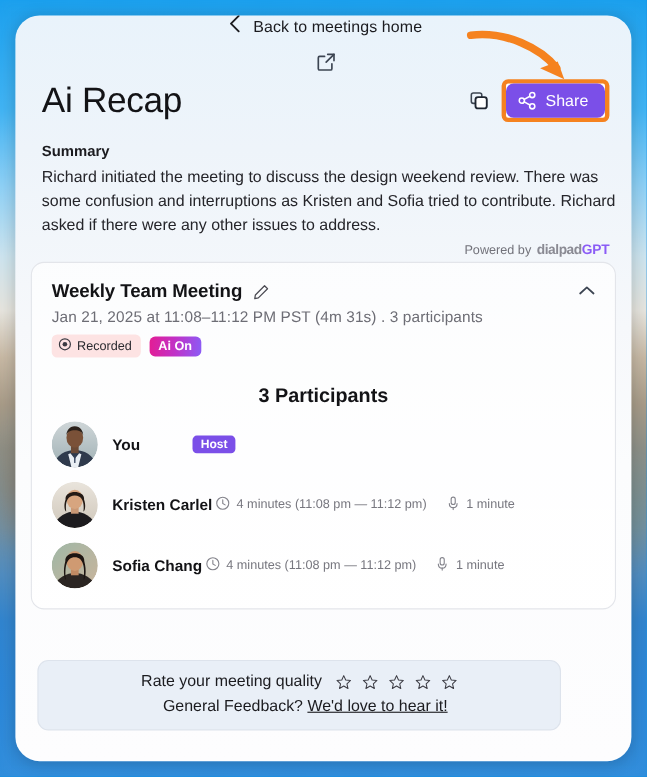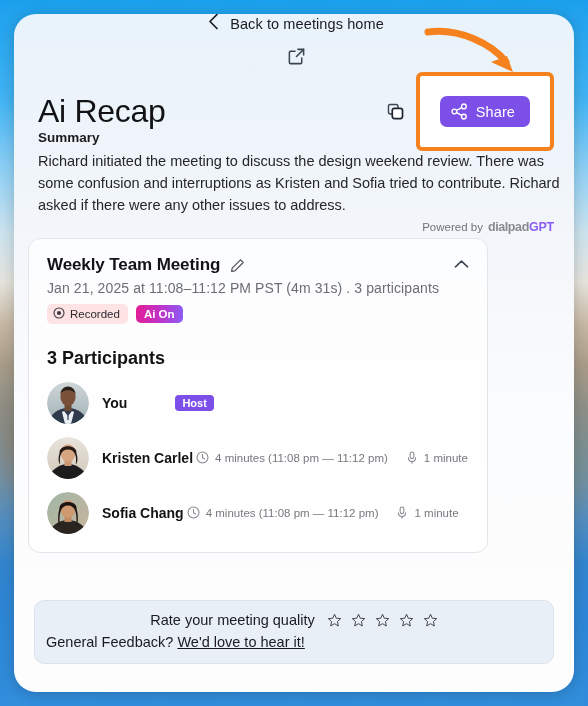--- a/index.html
+++ b/index.html
@@ -120,21 +120,21 @@
     position: relative;
   }
   .copy-btn {
     width: 28px; height: 28px;
     display: flex; align-items: center; justify-content: center;
     cursor: pointer;
   }
   .share-highlight {
     border: 4px solid #f5821f;
     border-radius: 6px;
-    padding: 20px;
+    padding: 0;
     background: #ffffff;
     display: inline-flex;
   }
   .share-btn {
     background: #7b4fe8;
     color: #fff;
     border: none;
     border-radius: 7px;
     height: 31px;
     padding: 0 15px 0 11px;
@@ -186,26 +186,27 @@
     gap: 5px;
   }
   .brand-dialpad { color: #8a8a93; font-weight: bold; letter-spacing: -.4px; font-size: 12.5px;}
   .brand-gpt { color: #8b5cf6; font-weight: bold; letter-spacing: -.2px; font-size: 12.5px;}
 
   
   #meeting-panel {
     position: absolute;
     left: 14px;
     top: 224px;
-    width: 460px;
+    width: 532px;
     border: 1px solid #e3e5ea;
     border-radius: 12px;
     background: linear-gradient(180deg, rgba(255,255,255,.72), rgba(255,255,255,.88));
     box-sizing: border-box;
     padding: 16px 18px 18px 18px;
+    text-align: center;
   }
   .meeting-head {
     display: flex;
     align-items: flex-start;
   }
   .meeting-title-line {
     display: flex;
     align-items: center;
     gap: 10px;
   }
@@ -291,27 +292,27 @@
     font-size: 11.5px;
     color: #77777f;
   }
   .p-stats .gap { display: inline-block; width: 6px; }
 
   
   #feedback-panel {
     position: absolute;
     left: 20px;
     top: 586px;
-    width: 520px;
+    width: 476px;
     box-sizing: border-box;
     border: 1px solid #dde3ec;
     border-radius: 10px;
     background: #e9eff7;
     padding: 11px 0 13px 0;
-    text-align: left;
+    text-align: center;
   }
   .fb-row1 {
     display: flex;
     align-items: center;
     justify-content: center;
     gap: 12px;
     font-size: 14.5px;
     color: #1b1b1f;
   }
   .stars { display: flex; gap: 9px; }

